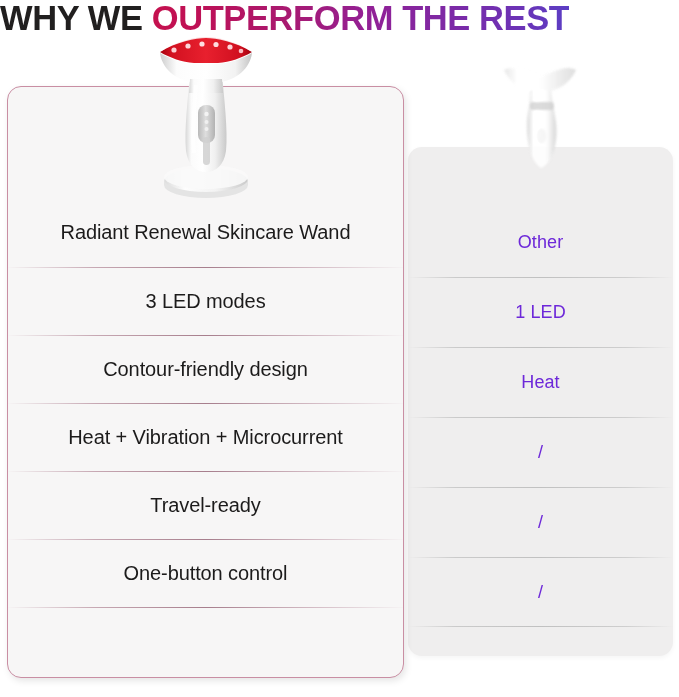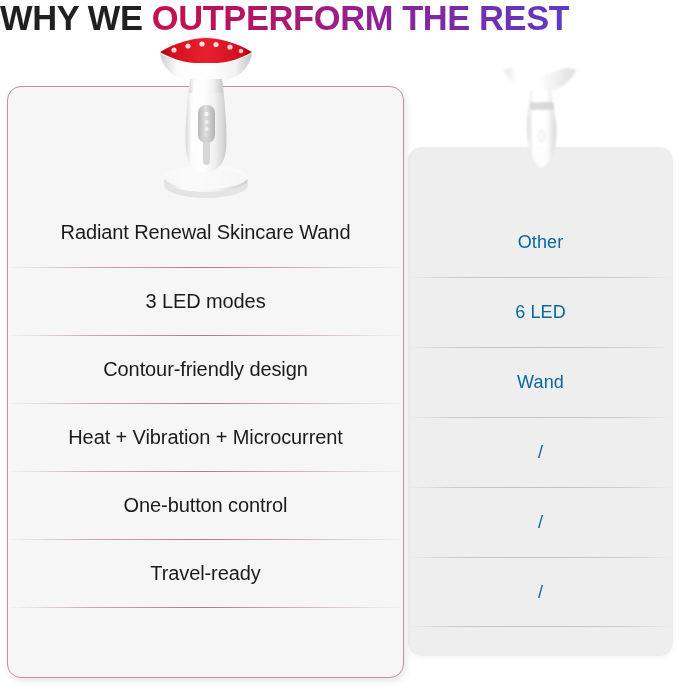--- a/index.html
+++ b/index.html
@@ -126,21 +126,21 @@
   #other-rows .divider {
     background-image: linear-gradient(90deg,
       rgba(200,200,200,0.00) 0%,
       rgba(196,196,196,0.85) 18%,
       rgba(190,190,190,0.95) 50%,
       rgba(198,198,198,0.80) 82%,
       rgba(205,205,205,0.00) 100%);
   }
   #other-rows .label {
     font-size: 18px;
-    color: #0369a1;
+    color: #6d28d9;
     letter-spacing: 0.1px;
   }
   #other-rows .row:last-child .bottom-divider {
     position: absolute;
     left: 0; right: 0; bottom: 0; height: 1px;
     background-image: linear-gradient(90deg,
       rgba(200,200,200,0.00) 0%,
       rgba(196,196,196,0.85) 18%,
       rgba(190,190,190,0.95) 50%,
       rgba(198,198,198,0.80) 82%,
@@ -178,25 +178,25 @@
     <span class="t-dark">WHY WE </span><span class="t-grad">OUTPERFORM THE REST</span>
   </div>
 
   <div class="card" id="card-other">
     <div class="rows" id="other-rows">
         <div class="row">
           <div class="label">Other</div>
         </div>
         <div class="row">
           <div class="divider"></div>
-          <div class="label">6 LED</div>
-        </div>
-        <div class="row">
-          <div class="divider"></div>
-          <div class="label">Wand</div>
+          <div class="label">1 LED</div>
+        </div>
+        <div class="row">
+          <div class="divider"></div>
+          <div class="label">Heat</div>
         </div>
         <div class="row">
           <div class="divider"></div>
           <div class="label">/</div>
         </div>
         <div class="row">
           <div class="divider"></div>
           <div class="label">/</div>
         </div>
         <div class="row">
@@ -219,25 +219,25 @@
         <div class="row">
           <div class="divider"></div>
           <div class="label">Contour-friendly design</div>
         </div>
         <div class="row">
           <div class="divider"></div>
           <div class="label bold">Heat + Vibration + Microcurrent</div>
         </div>
         <div class="row">
           <div class="divider"></div>
+          <div class="label">Travel-ready</div>
+        </div>
+        <div class="row">
+          <div class="divider"></div>
           <div class="label">One-button control</div>
-        </div>
-        <div class="row">
-          <div class="divider"></div>
-          <div class="label">Travel-ready</div>
         </div>
         <div class="row">
           <div class="divider"></div>
         </div>
       </div>
   </div>
 
   <div class="product" id="product-other">
     <svg viewBox="0 0 92 125" width="92" height="125" aria-hidden="true">
       <defs>

